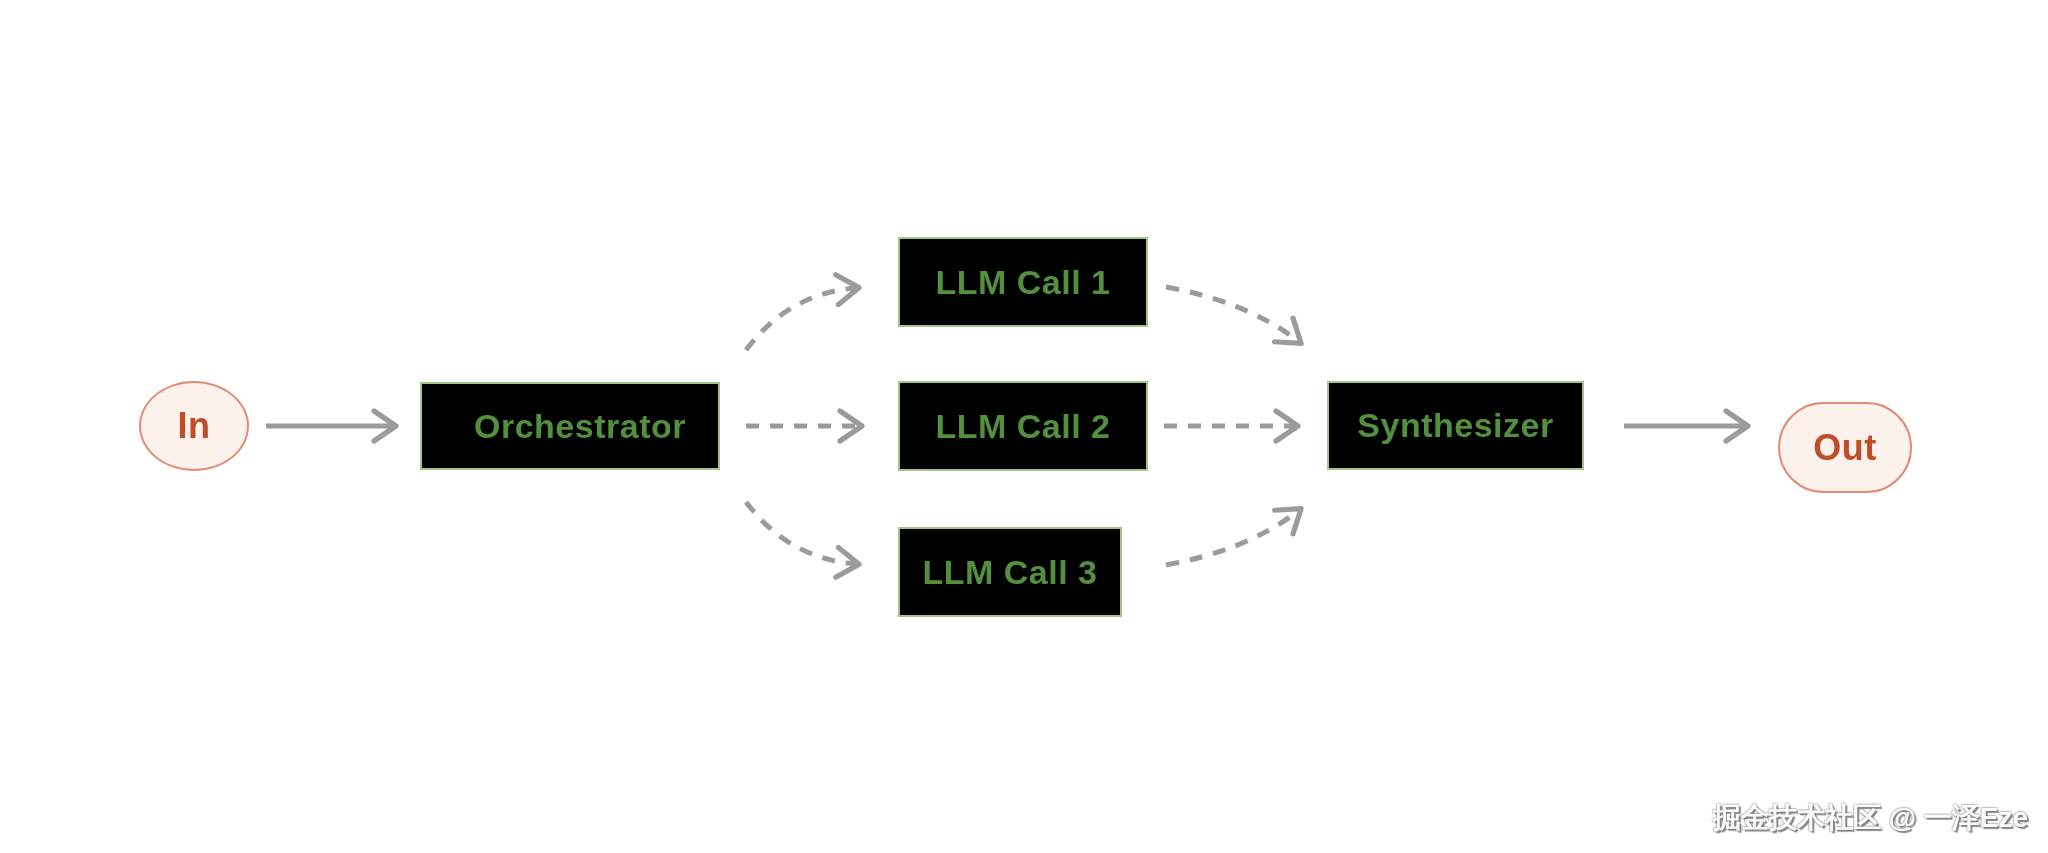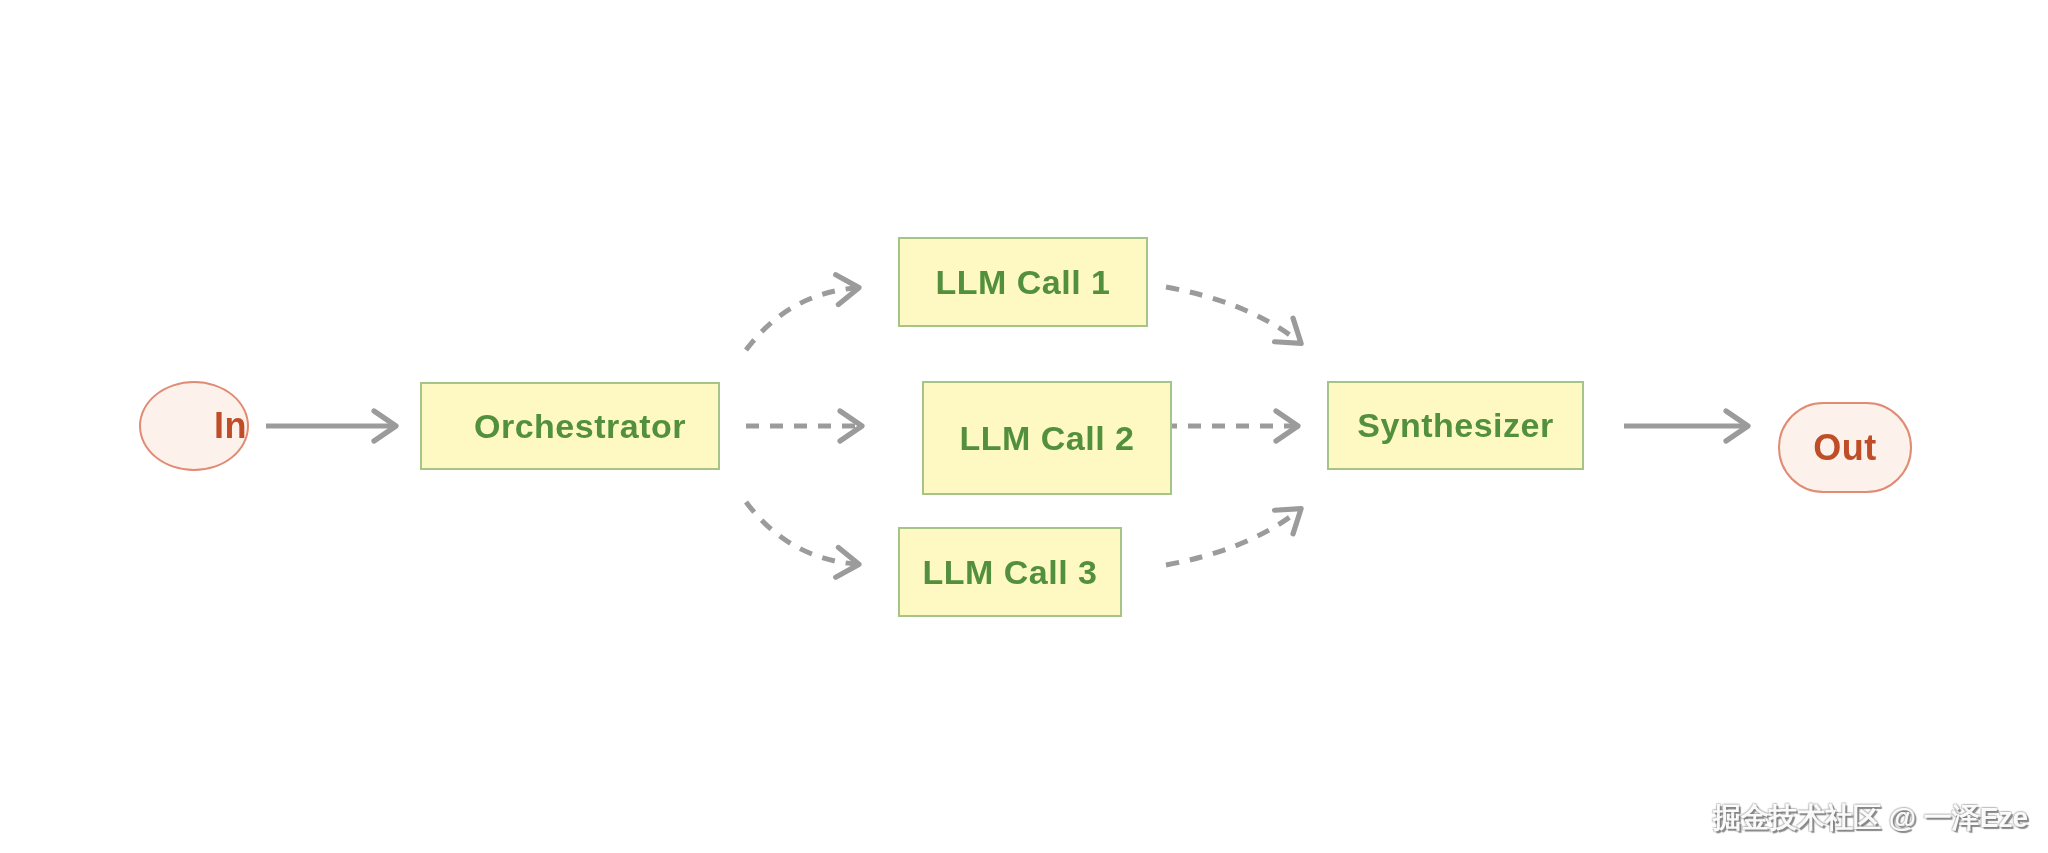--- a/index.html
+++ b/index.html
@@ -26,35 +26,35 @@
   .node {
     position: absolute;
     display: flex;
     align-items: center;
     justify-content: center;
     box-sizing: border-box;
     font-weight: bold;
     letter-spacing: 0.5px;
   }
   .node.green {
-    background: #fef9c3;
+    background: #000000;
     border: 2px solid #a6c487;
     color: #53903d;
     font-size: 34px;
   }
   .node.pink {
     background: #fdf1ec;
     border: 2px solid #e18b75;
     color: #bf4e28;
     font-size: 36px;
   }
-  #node-in        { left: 139px;  top: 381px; width: 110px; height: 90px; border-radius: 50%; justify-content: flex-end; }
+  #node-in        { left: 139px;  top: 381px; width: 110px; height: 90px; border-radius: 50%; }
   #node-orch      { left: 420px;  top: 382px; width: 300px; height: 88px; padding-left: 20px; }
   #node-llm1      { left: 898px;  top: 237px; width: 250px; height: 90px; }
-  #node-llm2      { left: 922px;  top: 381px; width: 250px; height: 114px; }
+  #node-llm2      { left: 898px;  top: 381px; width: 250px; height: 90px; }
   #node-llm3      { left: 898px;  top: 527px; width: 224px; height: 90px; }
   #node-synth     { left: 1327px; top: 381px; width: 257px; height: 89px; }
   #node-out       { left: 1778px; top: 380px; width: 134px; height: 91px; border-radius: 46px; margin-top: 22px; }
   .watermark {
     position: absolute;
     right: 20px;
     bottom: 16px;
     font-size: 28px;
     font-weight: bold;
     color: rgba(255,255,255,0.95);

